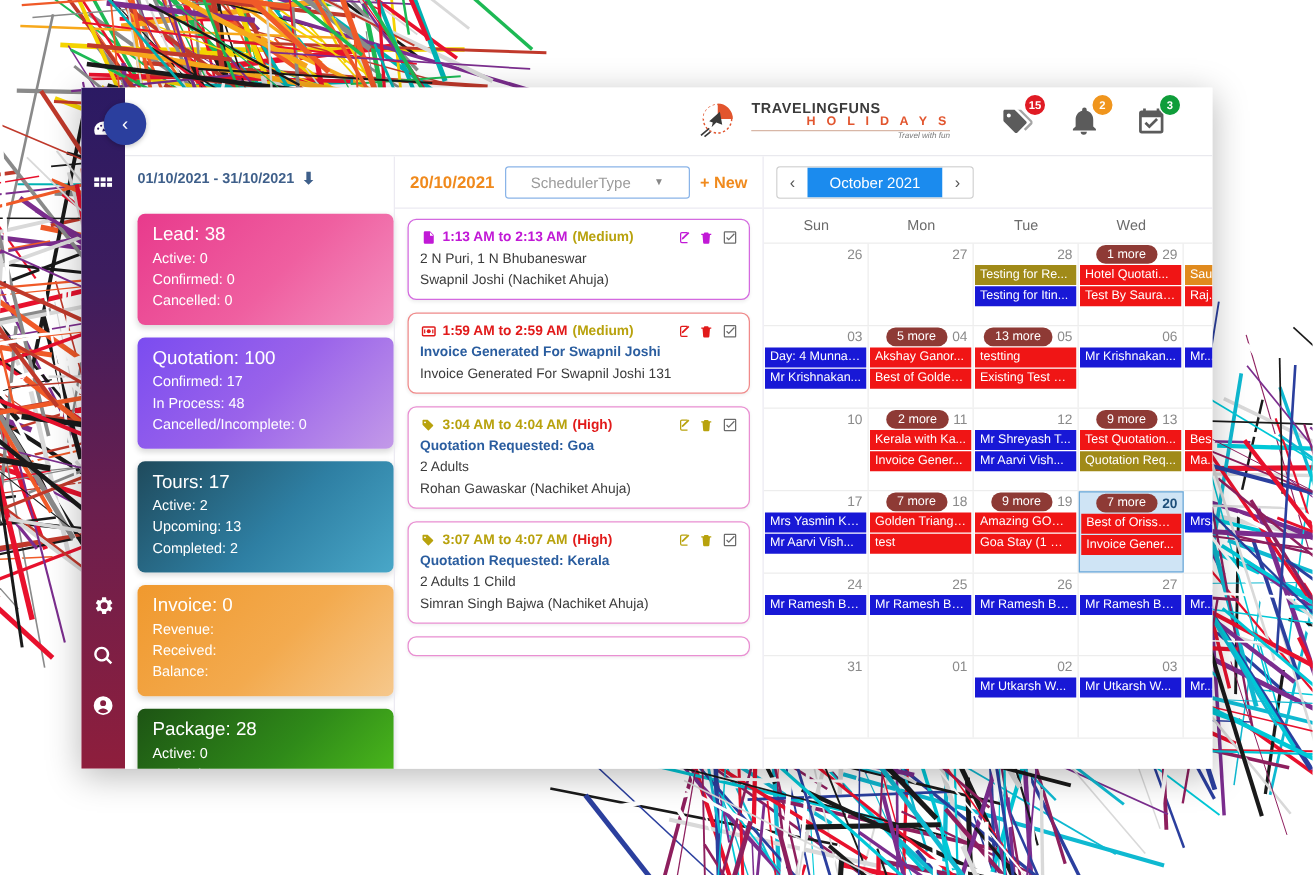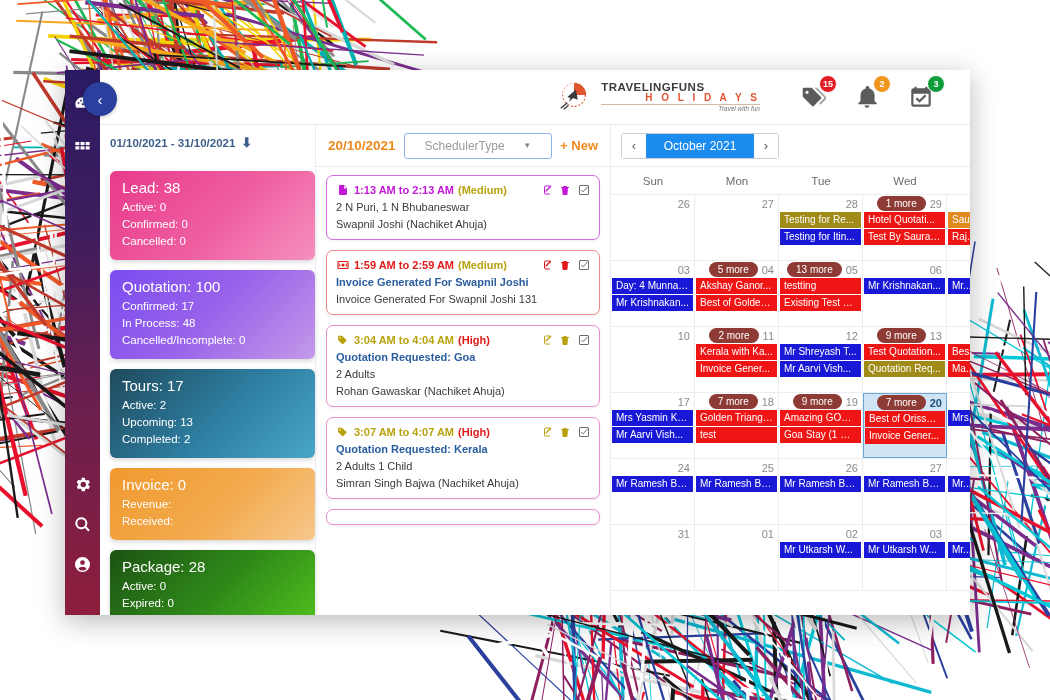--- a/index.html
+++ b/index.html
@@ -1040,20 +1040,21 @@
             <div class="stat-card" style="background: linear-gradient(135deg, rgb(31, 74, 92) 0%, rgb(46, 127, 163) 55%, rgb(73, 167, 200) 100%);">
               <div class="t">Tours: 17</div>
               <div class="l">Active: 2</div>
               <div class="l">Upcoming: 13</div>
               <div class="l">Completed: 2</div>
             </div>
             <div class="stat-card" style="background: linear-gradient(135deg, rgb(240, 153, 46) 0%, rgb(243, 170, 78) 55%, rgb(246, 200, 140) 100%);">
               <div class="t">Invoice: 0</div>
               <div class="l">Revenue:</div>
               <div class="l">Received:</div>
+              <div class="l">Balance:</div>
             </div>
             <div class="stat-card" style="background: linear-gradient(135deg, rgb(29, 84, 20) 0%, rgb(47, 138, 25) 55%, rgb(79, 191, 28) 100%);">
               <div class="t">Package: 28</div>
               <div class="l">Active: 0</div>
               <div class="l">Expired: 0</div>
             </div>
           </div>
       </div>
 
       <div id="col-sched">

